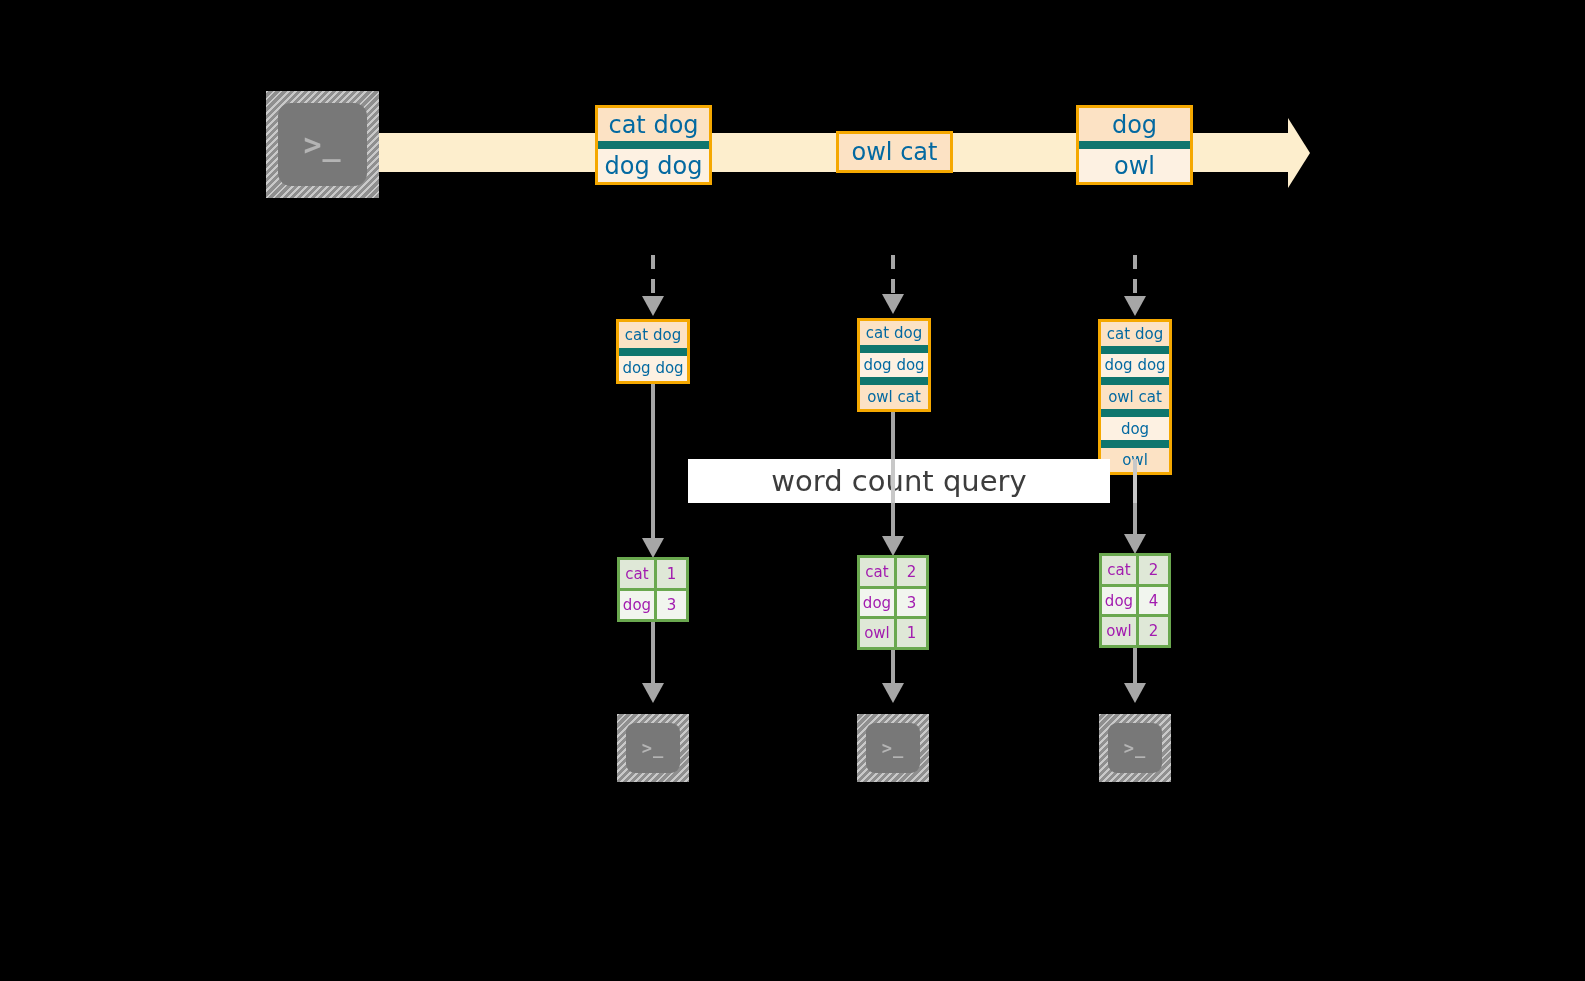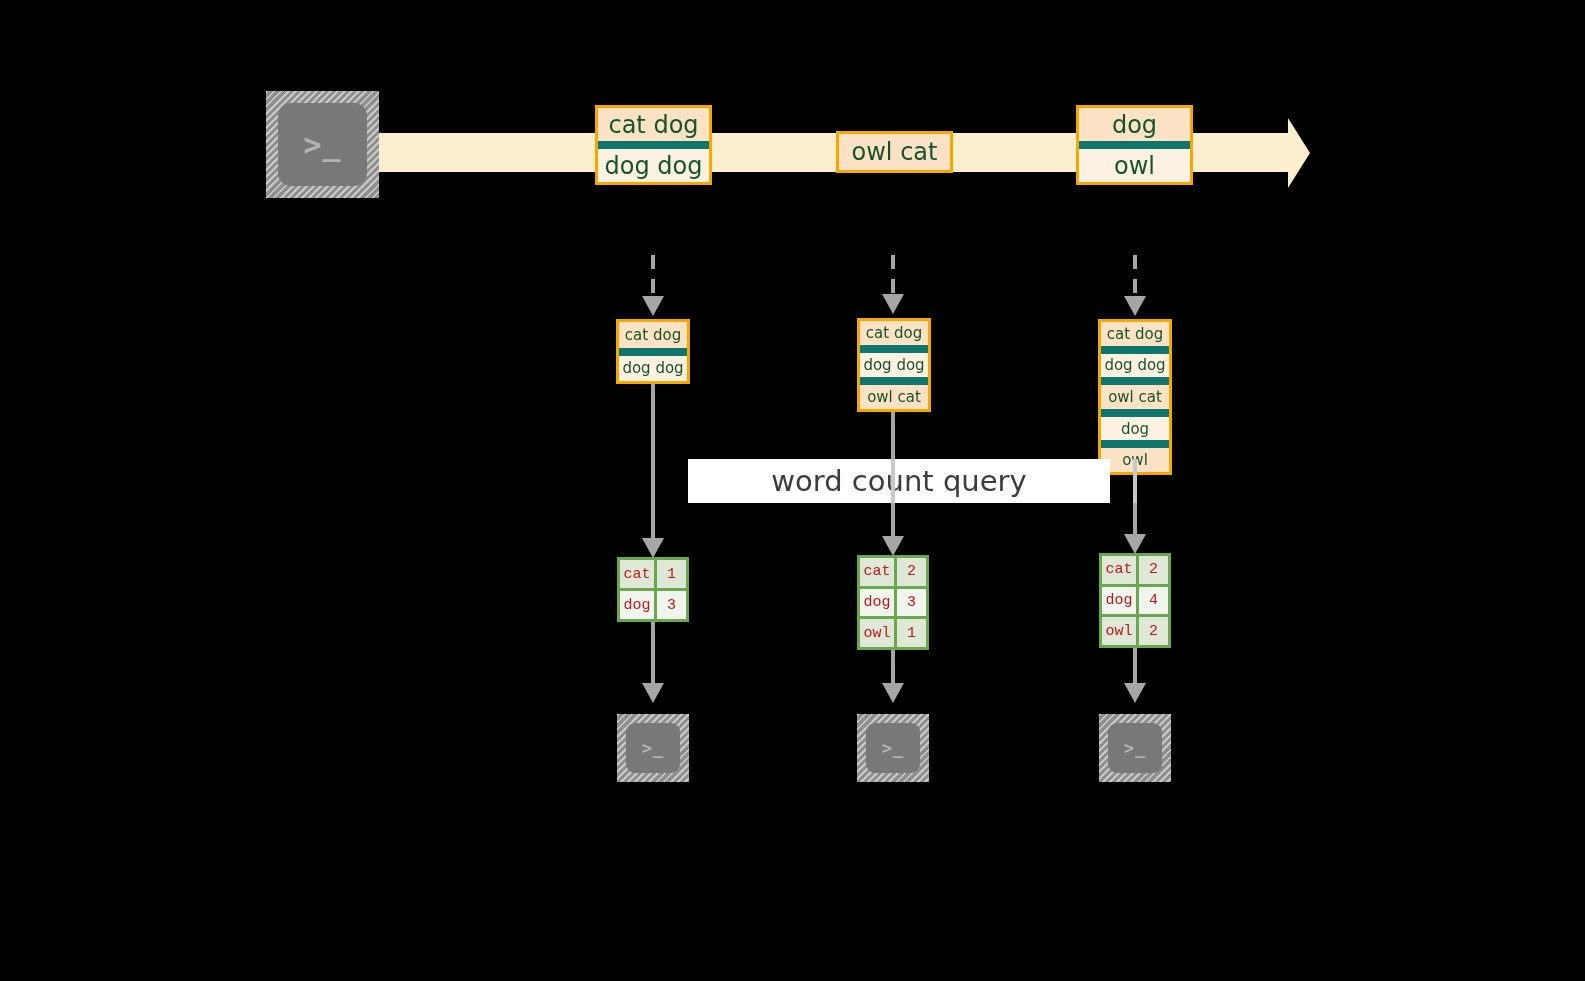--- a/index.html
+++ b/index.html
@@ -65,21 +65,21 @@
     border: 3px solid #f5a800;
     background: #fdf2e3;
     display: flex;
     flex-direction: column;
   }
   .rec .row {
     flex: 1 1 0;
     display: flex;
     align-items: center;
     justify-content: center;
-    color: #14532d;
+    color: #0369a1;
     white-space: nowrap;
     background: #fdf1e2;
     box-sizing: border-box;
   }
   .rec .row + .row { border-top: 8px solid #0f766e; }
   .rec .row.shade { background: #fce2c4; }
 
   
   .res {
     position: absolute;
@@ -92,25 +92,24 @@
   .res .row {
     flex: 1 1 0;
     display: flex;
     box-sizing: border-box;
   }
   .res .row + .row { border-top: 3px solid #6aa84f; }
   .res .cell {
     display: flex;
     align-items: center;
     justify-content: center;
-    color: #b91c1c;
+    color: #a21caf;
     box-sizing: border-box;
     background: #f1f5ee;
     white-space: nowrap;
-    font-family: Liberation Mono, monospace;
   }
   .res .cell.key { flex: 0 0 56%; border-right: 3px solid #6aa84f; }
   .res .cell.val { flex: 1 1 auto; }
   .res .row.shade .cell { background: #dfe8d7; }
 
   
   .vline {
     position: absolute;
     background: #a6a6a6;
     width: 4px;

